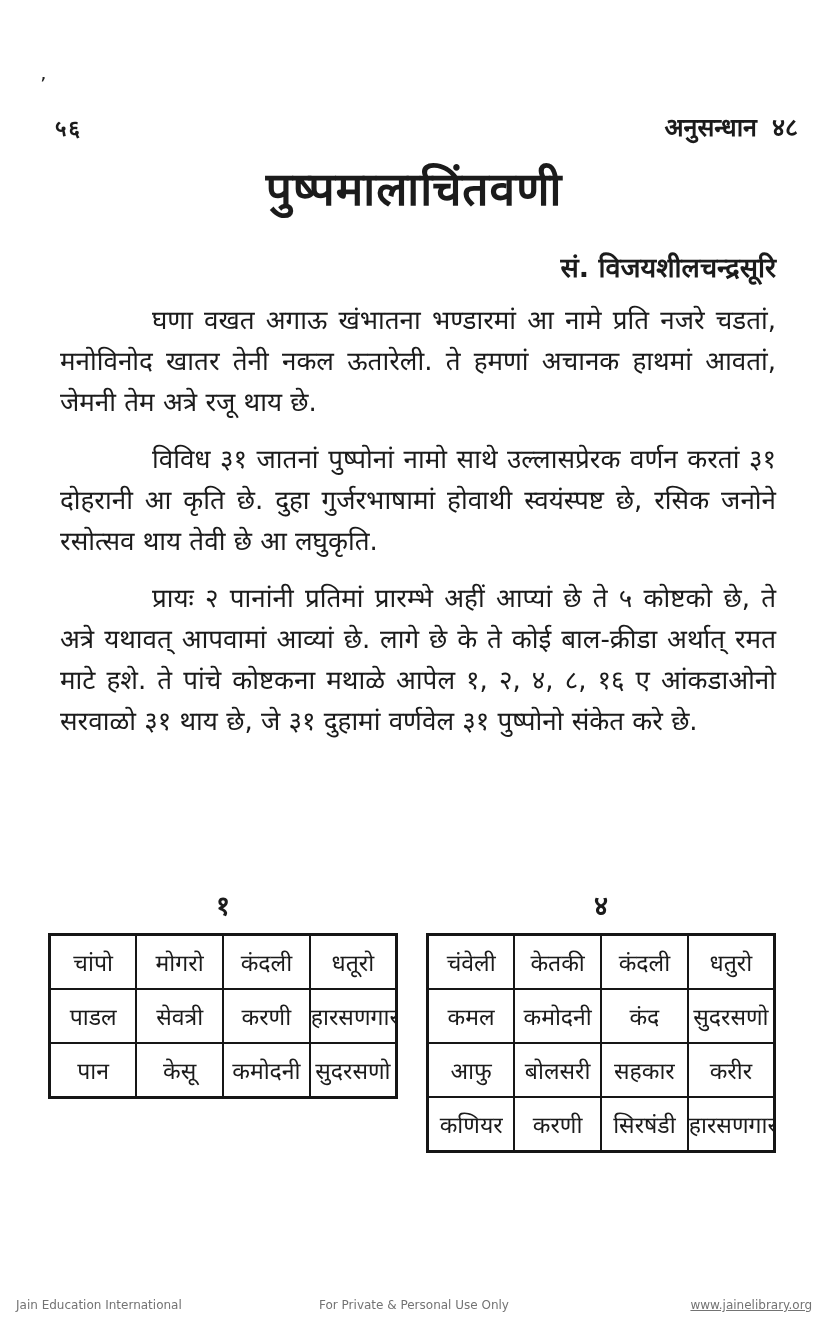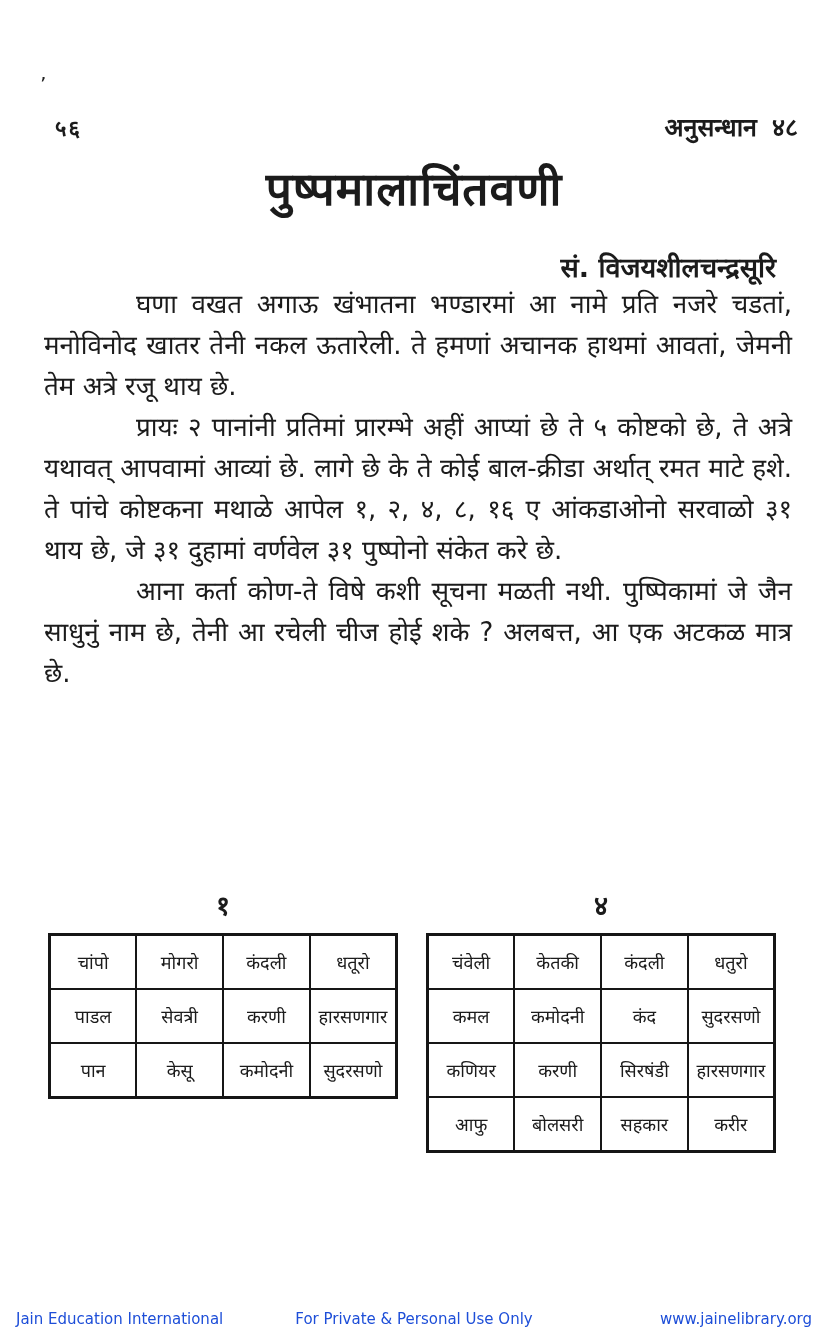--- a/index.html
+++ b/index.html
@@ -59,21 +59,21 @@
   .body-text {
     position: absolute;
     top: 284px;
     left: 44px;
     width: 748px;
     font-size: 26px;
     line-height: 41px;
     text-align: justify;
   }
   .body-text p {
-    margin: 0;
+    margin: 16px;
     text-indent: 92px;
   }
   .tables-row {
     position: absolute;
     top: 886px;
     left: 48px;
     right: 52px;
     display: flex;
     justify-content: space-between;
   }
@@ -88,58 +88,58 @@
     width: 100%;
     border-collapse: collapse;
     table-layout: fixed;
     border: 3px solid #161616;
   }
   table.flower-table td {
     border: 2px solid #161616;
     height: 52px;
     text-align: center;
     vertical-align: middle;
-    font-size: 18px;
+    font-size: 23px;
     padding: 0;
     white-space: nowrap;
     overflow: hidden;
   }
   .footer {
     position: absolute;
-    bottom: 8px;
+    bottom: 20px;
     left: 0;
     width: 100%;
     height: 20px;
-    font-size: 15px;
-    color: #1d4ed8;
+    font-size: 12px;
+    color: #737373;
   }
   .footer-left  { position: absolute; left: 16px; }
   .footer-center{ position: absolute; left: 50%; transform: translateX(-50%); text-align: right; }
-  .footer-right { position: absolute; right: 16px; }
+  .footer-right { position: absolute; right: 16px; text-decoration: underline; }
 </style>
 </head>
 <body>
 
 <div class="page">
 
   <span class="stray-mark">’</span>
 
   <div class="header">
     <span class="page-number">५६</span>
     <span class="journal-ref">अनुसन्धान ४८</span>
   </div>
 
   <div class="title">पुष्पमालाचिंतवणी</div>
 
   <div class="author">सं. विजयशीलचन्द्रसूरि</div>
 
   <div class="body-text">
     <p>घणा वखत अगाऊ खंभातना भण्डारमां आ नामे प्रति नजरे चडतां, मनोविनोद खातर तेनी नकल ऊतारेली. ते हमणां अचानक हाथमां आवतां, जेमनी तेम अत्रे रजू थाय छे.</p>
+    <p>विविध ३१ जातनां पुष्पोनां नामो साथे उल्लासप्रेरक वर्णन करतां ३१ दोहरानी आ कृति छे. दुहा गुर्जरभाषामां होवाथी स्वयंस्पष्ट छे, रसिक जनोने रसोत्सव थाय तेवी छे आ लघुकृति.</p>
     <p>प्रायः २ पानांनी प्रतिमां प्रारम्भे अहीं आप्यां छे ते ५ कोष्टको छे, ते अत्रे यथावत् आपवामां आव्यां छे. लागे छे के ते कोई बाल-क्रीडा अर्थात् रमत माटे हशे. ते पांचे कोष्टकना मथाळे आपेल १, २, ४, ८, १६ ए आंकडाओनो सरवाळो ३१ थाय छे, जे ३१ दुहामां वर्णवेल ३१ पुष्पोनो संकेत करे छे.</p>
-    <p>आना कर्ता कोण-ते विषे कशी सूचना मळती नथी. पुष्पिकामां जे जैन साधुनुं नाम छे, तेनी आ रचेली चीज होई शके ? अलबत्त, आ एक अटकळ मात्र छे.</p>
   </div>
 
   <div class="tables-row">
 
     <div class="table-block">
       <div class="table-label">१</div>
       <table class="flower-table">
         <tbody>
           <tr>
             <td>चांपो</td>
@@ -173,31 +173,31 @@
             <td>कंदली</td>
             <td>धतुरो</td>
           </tr>
           <tr>
             <td>कमल</td>
             <td>कमोदनी</td>
             <td>कंद</td>
             <td>सुदरसणो</td>
           </tr>
           <tr>
+            <td>आफु</td>
+            <td>बोलसरी</td>
+            <td>सहकार</td>
+            <td>करीर</td>
+          </tr>
+          <tr>
             <td>कणियर</td>
             <td>करणी</td>
             <td>सिरषंडी</td>
             <td>हारसणगार</td>
           </tr>
-          <tr>
-            <td>आफु</td>
-            <td>बोलसरी</td>
-            <td>सहकार</td>
-            <td>करीर</td>
-          </tr>
         </tbody>
       </table>
     </div>
 
   </div>
 
   <div class="footer">
     <span class="footer-left">Jain Education International</span>
     <span class="footer-center">For Private &amp; Personal Use Only</span>
     <span class="footer-right">www.jainelibrary.org</span>

